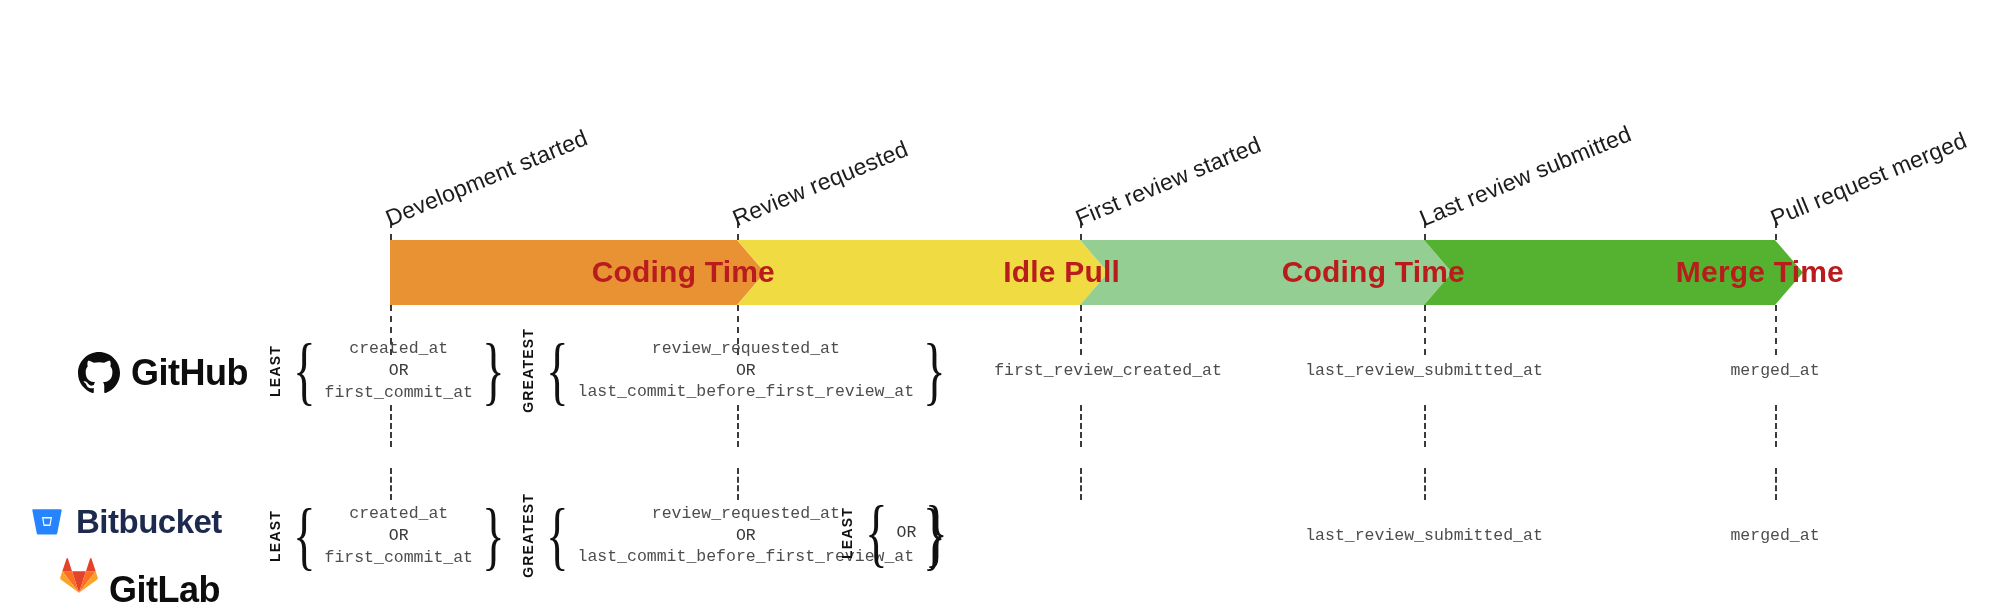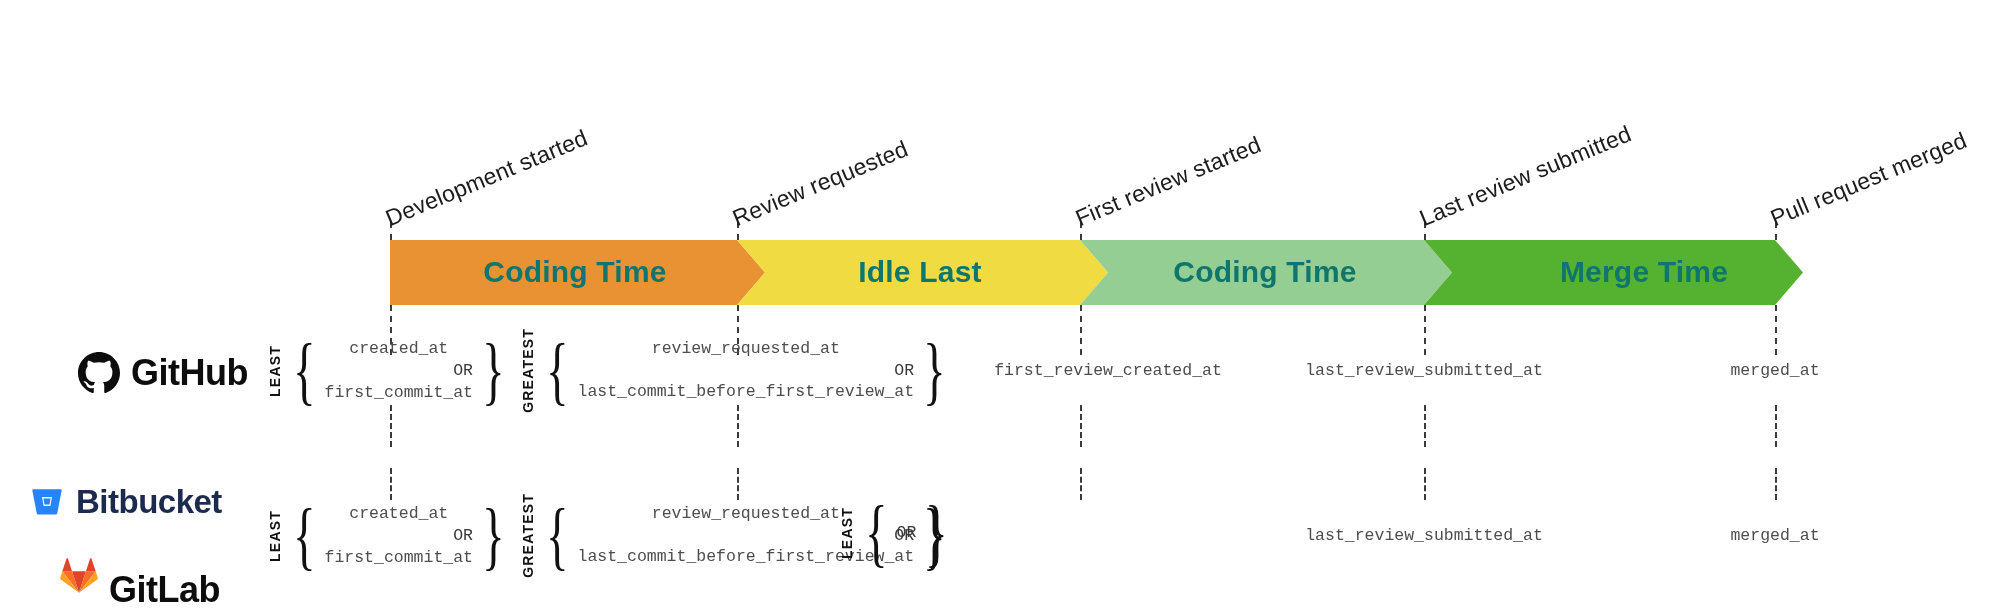--- a/index.html
+++ b/index.html
@@ -25,22 +25,22 @@
     letter-spacing:.2px;
   }
 
   
   .band{position:absolute;left:0;top:0;width:2000px;height:610px;}
   .band-label{
     position:absolute;
     top:255px;
     font-size:30px;
     font-weight:bold;
-    color:#0f766e;
-    text-align:center;
+    color:#b91c1c;
+    text-align:right;
     white-space:nowrap;
     letter-spacing:.2px;
   }
 
   
   .dash{
     position:absolute;
     width:0;
     border-left:2px dashed #3b3b3b;
   }
@@ -83,21 +83,21 @@
   .brace-l{margin-right:-2px;}
   .brace-r{margin-left:-2px;}
   .fx-body{
     font-family:"Liberation Mono", monospace;
     font-size:16.5px;
     color:#4d4d4d;
     text-align:center;
     line-height:1.32;
     padding:0 4px;
   }
-  .fx-body .op{color:#3a3a3a;text-align:right;}
+  .fx-body .op{color:#3a3a3a;}
 
   
   .field{
     position:absolute;
     font-family:"Liberation Mono", monospace;
     font-size:16.5px;
     color:#4d4d4d;
     white-space:nowrap;
     transform:translateX(-50%);
   }
@@ -134,21 +134,21 @@
       <div class="dash" style="left: 1424px; top: 405px; height: 42px;"></div>
       <div class="dash" style="left: 1424px; top: 468px; height: 32px;"></div>
       <div class="dash" style="left: 1775px; top: 222px; height: 18px;"></div>
       <div class="dash" style="left: 1775px; top: 305px; height: 50px;"></div>
       <div class="dash" style="left: 1775px; top: 405px; height: 42px;"></div>
       <div class="dash" style="left: 1775px; top: 468px; height: 32px;"></div>
     </div>
 
   <div id="band-label-layer">
       <div class="band-label" style="left: 375px; width: 400px;">Coding Time</div>
-      <div class="band-label" style="left: 720px; width: 400px;">Idle Last</div>
+      <div class="band-label" style="left: 720px; width: 400px;">Idle Pull</div>
       <div class="band-label" style="left: 1065px; width: 400px;">Coding Time</div>
       <div class="band-label" style="left: 1444px; width: 400px;">Merge Time</div>
     </div>
 
   <div id="milestone-layer">
       <div class="milestone-label" style="left: 392px; top: 205px;">Development started</div>
       <div class="milestone-label" style="left: 739px; top: 205px;">Review requested</div>
       <div class="milestone-label" style="left: 1082px; top: 205px;">First review started</div>
       <div class="milestone-label" style="left: 1426px; top: 205px;">Last review submitted</div>
       <div class="milestone-label" style="left: 1777px; top: 205px;">Pull request merged</div>
@@ -161,21 +161,21 @@
           0-.19-.01-.82-.01-1.49-2.01.37-2.53-.49-2.69-.94-.09-.23-.48-.94-.82-1.13-.28-.15-.68-.52-.01-.53.63-.01
           1.08.58 1.23.82.72 1.21 1.87.87 2.33.66.07-.52.28-.87.51-1.07-1.78-.2-3.64-.89-3.64-3.95
           0-.87.31-1.59.82-2.15-.08-.2-.36-1.02.08-2.12 0 0 .67-.21 2.2.82.64-.18 1.32-.27 2-.27s1.36.09 2 .27c1.53-1.04
           2.2-.82 2.2-.82.44 1.1.16 1.92.08 2.12.51.56.82 1.27.82 2.15 0 3.07-1.87 3.75-3.65 3.95.29.25.54.73.54 1.48
           0 1.07-.01 1.93-.01 2.2 0 .21.15.46.55.38A8.01 8.01 0 0 0 16 8c0-4.42-3.58-8-8-8z"></path>
       </svg>
     </span>
     <span class="logo-text gh-text">GitHub</span>
   </div>
 
-  <div class="logo-row" style="left:30px;top:483px;">
+  <div class="logo-row" style="left:30px;top:503px;">
     <span style="display:inline-block;width:34px;height:34px;margin-right:12px;">
       <svg viewBox="0 0 32 32" width="34" height="34" aria-hidden="true">
         <path fill="#2684FF" d="M2.2 5.2a1 1 0 0 1 1-1.2h25.6a1 1 0 0 1 1 1.2l-4.2 21.6a1.2 1.2 0 0 1-1.2 1H7.6a1.2 1.2 0 0 1-1.2-1L2.2 5.2z"></path>
         <path fill="#ffffff" d="M11.3 11.2h9.4l-1.5 8.6h-6.4l-1.5-8.6z"></path>
         <path fill="#2684FF" d="M12.6 12.6h6.8l-1 5.8h-4.8l-1-5.8z"></path>
       </svg>
     </span>
     <span class="logo-text bb-text">Bitbucket</span>
   </div>
 

